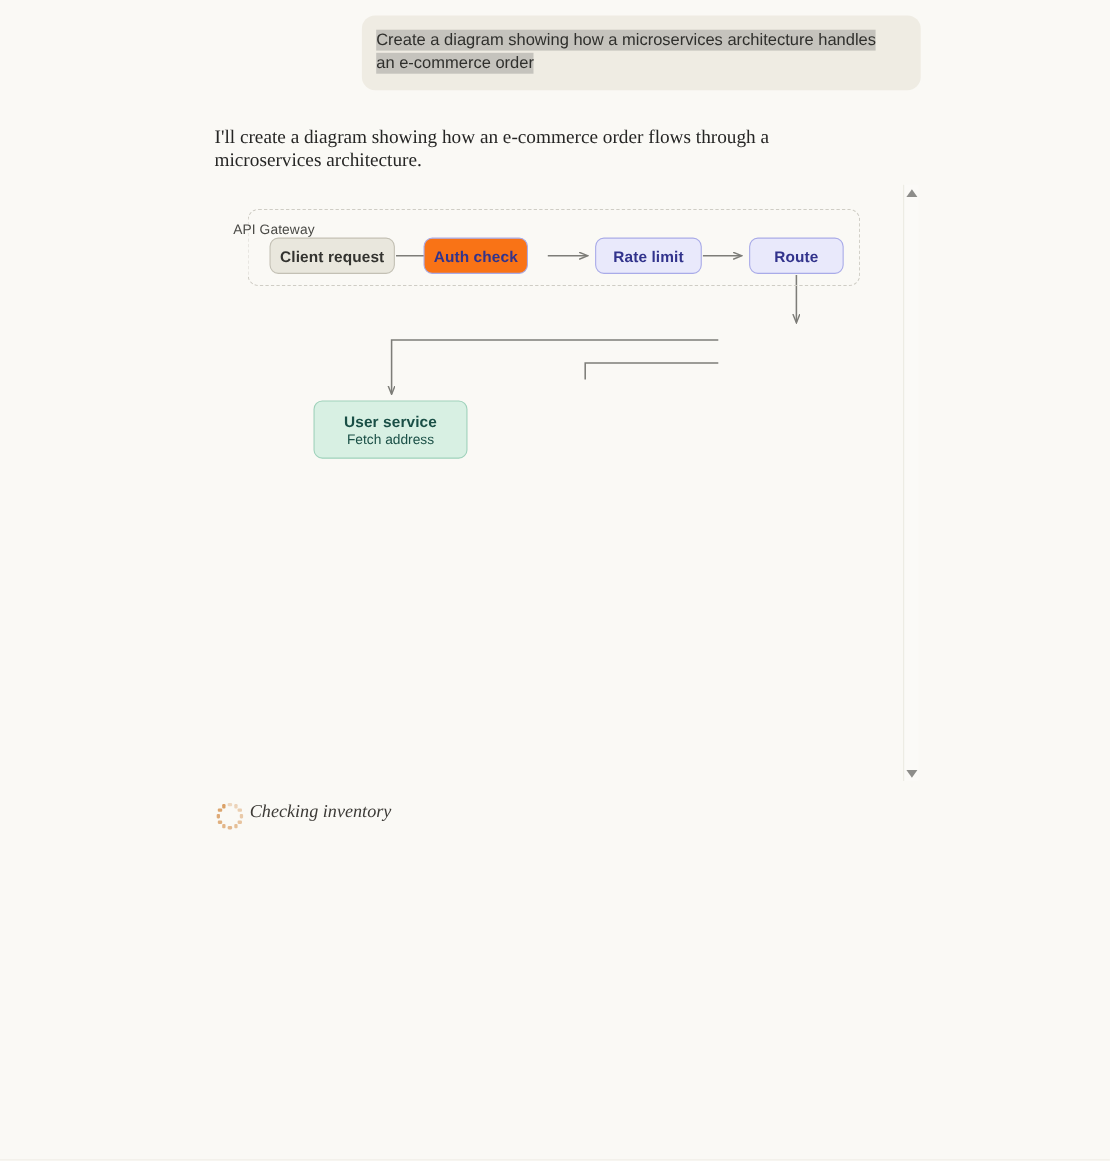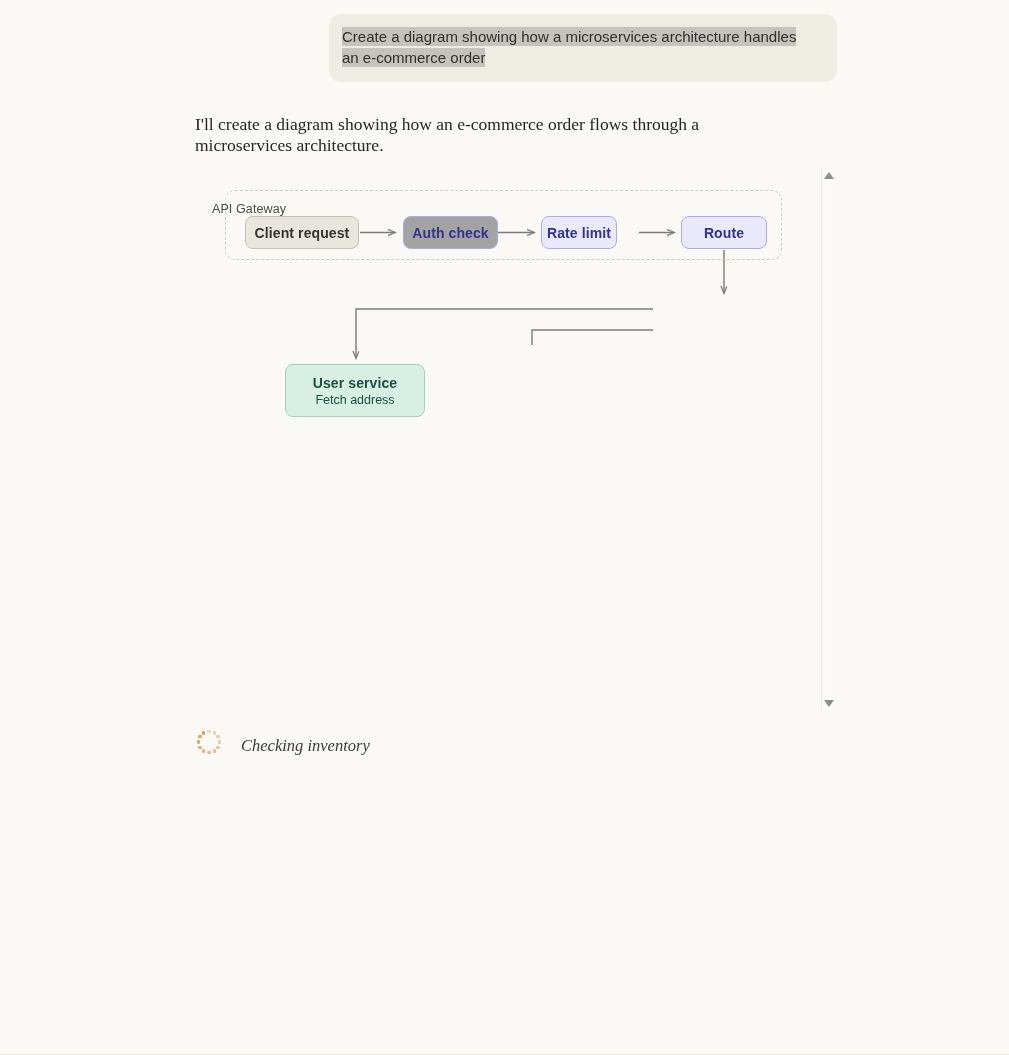--- a/index.html
+++ b/index.html
@@ -146,29 +146,29 @@
   }
 
   .node.client {
     left: 50px; top: 48px;
     width: 114px; height: 33px;
     background: #e9e7dd;
     border: 1.3px solid #c3c0b4;
     color: #33332f;
   }
   .node.auth {
-    left: 208px; top: 48px;
+    left: 190px; top: 48px;
     width: 95px; height: 33px;
-    background: #a3a3a3;
+    background: #f97316;
     border: 1.3px solid #a9abe8;
     color: #32338c;
   }
   .node.ratelimit {
     left: 346px; top: 48px;
-    width: 76px; height: 33px;
+    width: 97px; height: 33px;
     background: #e9e9fb;
     border: 1.3px solid #a9abe8;
     color: #32338c;
   }
   .node.route {
     left: 486px; top: 48px;
     width: 86px; height: 33px;
     background: #e9e9fb;
     border: 1.3px solid #a9abe8;
     color: #32338c;
@@ -204,22 +204,22 @@
     height: 542px;
     pointer-events: none;
   }
 
   
   .status-row {
     position: absolute;
     left: 195px;
     top: 728px;
     display: flex;
-    align-items: flex-end;
-    gap: 18px;
+    align-items: flex-start;
+    gap: 4px;
   }
   .spinner {
     position: relative;
     width: 28px;
     height: 28px;
   }
   .spinner span {
     position: absolute;
     left: 50%;
     top: 50%;

